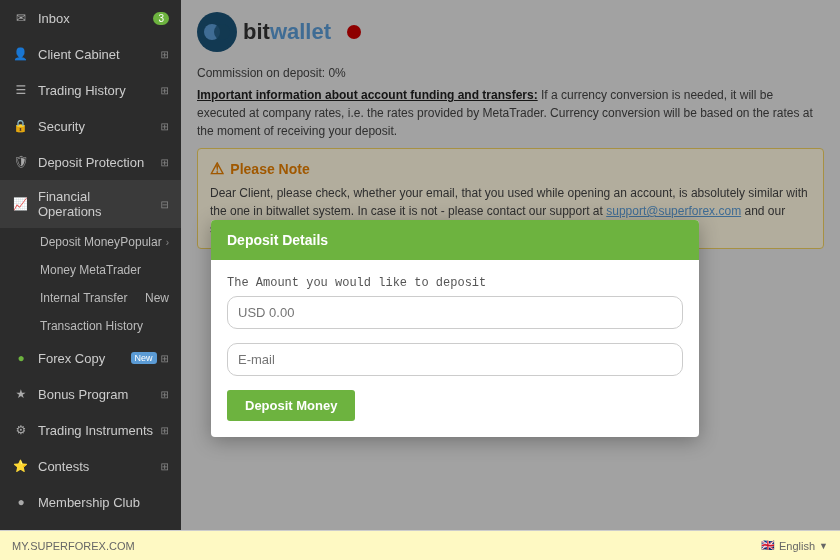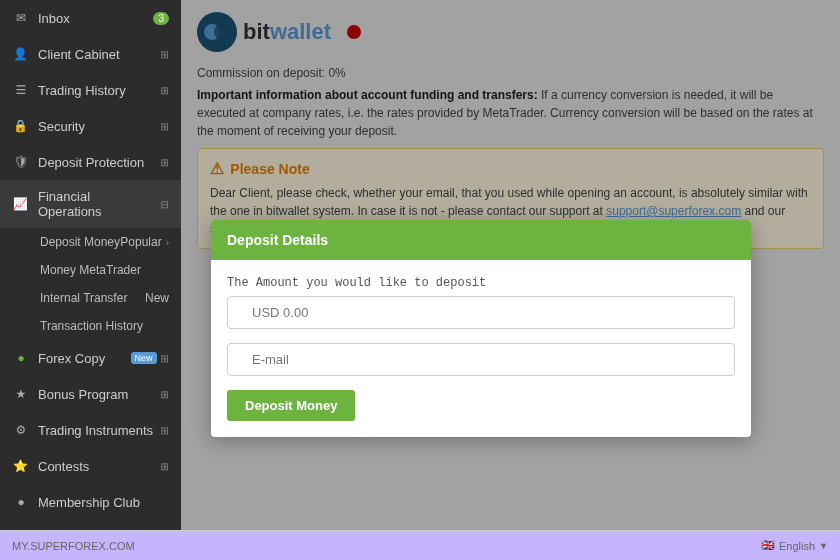--- a/index.html
+++ b/index.html
@@ -127,21 +127,21 @@
       border-radius: 50%;
       margin-left: 8px;
     }
 
     .info-text {
       font-size: 12px;
       color: #444;
       margin-bottom: 4px;
       line-height: 1.5;
     }
-    .info-text strong { color: #222; }
+    .info-text strong { color: #222; text-decoration: underline; }
 
     .note-box {
       background: #fff8e1;
       border: 1px solid #f0d060;
       border-radius: 4px;
       padding: 10px 12px;
       margin-top: 8px;
     }
     .note-title {
       display: flex;
@@ -170,21 +170,21 @@
       background: rgba(0,0,0,0.3);
       display: flex;
       align-items: flex-start;
       justify-content: flex-start;
       padding: 20px;
       z-index: 10;
     }
 
     .modal {
       background: white;
-      width: 540px;
+      width: 488px;
       border-radius: 4px;
       overflow: hidden;
       box-shadow: 0 4px 20px rgba(0,0,0,0.3);
       margin-top: 200px;
       margin-left: 10px;
     }
     .modal-header {
       background: #6db33f;
       color: white;
       padding: 12px 16px;
@@ -195,42 +195,42 @@
       padding: 16px;
     }
     .modal-label {
       font-size: 12px;
       color: #555;
       margin-bottom: 6px;
       font-family: Liberation Mono, monospace;
     }
     .modal-input {
       width: 100%;
-      padding: 8px 24px;
+      padding: 8px 10px;
       border: 1px solid #ccc;
-      border-radius: 4px;
+      border-radius: 10px;
       font-size: 13px;
       color: #999;
       margin-bottom: 14px;
       outline: none;
     }
     .modal-submit {
       background: #6db33f;
       color: white;
       border: none;
       padding: 8px 18px;
       border-radius: 3px;
       font-size: 13px;
       cursor: pointer;
       font-weight: bold;
     }
 
     
     .footer {
-      background: #c4b5fd;
+      background: #fef9c3;
       border-top: 1px solid #ccc;
       display: flex;
       align-items: center;
       justify-content: space-between;
       padding: 6px 12px;
       font-size: 11px;
       color: #666;
       height: 30px;
       flex-shrink: 0;
     }

